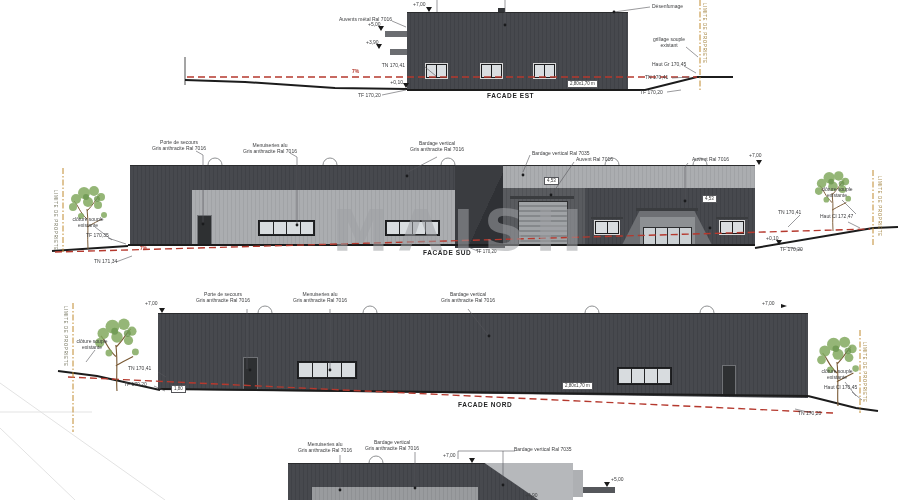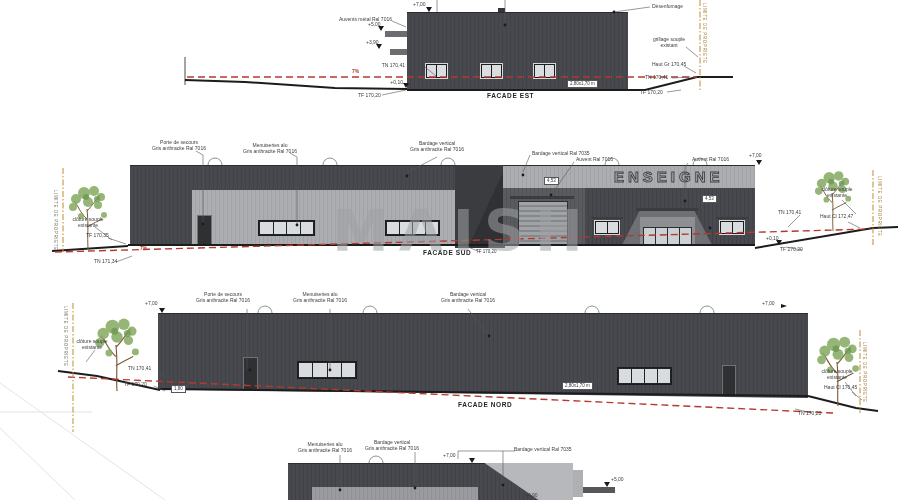--- a/index.html
+++ b/index.html
@@ -93,21 +93,20 @@
   <div class="bar" style="left:591px;top:217px;width:32px;height:2px;"></div>
   <div class="wpair" style="left:594px;top:220px;width:26px;height:15px;">
       <span class="pane"></span>
       <span class="pane"></span>
     </div>
   <div class="bar" style="left:716px;top:217px;width:32px;height:2px;"></div>
   <div class="wpair" style="left:719px;top:220px;width:26px;height:15px;">
       <span class="pane"></span>
       <span class="pane"></span>
     </div>
-  <div class="enseigne" style="left:614px;top:168px;">ENSEIGNE</div>
 
   <div class="bld dark rooftrim" style="left:158px;top:313px;width:650px;height:84px;clip-path:polygon(0 0,100% 0,100% 100%,0 90%);"></div>
   <div class="doorle" style="left:243px;top:357px;width:15px;height:33px;"></div>
   <div class="wstrip" style="left:297px;top:361px;width:60px;height:18px;">
       <span class="pane"></span>
       <span class="pane"></span>
       <span class="pane"></span>
       <span class="pane"></span>
     </div>
   <div class="wstrip" style="left:617px;top:367px;width:55px;height:18px;">

